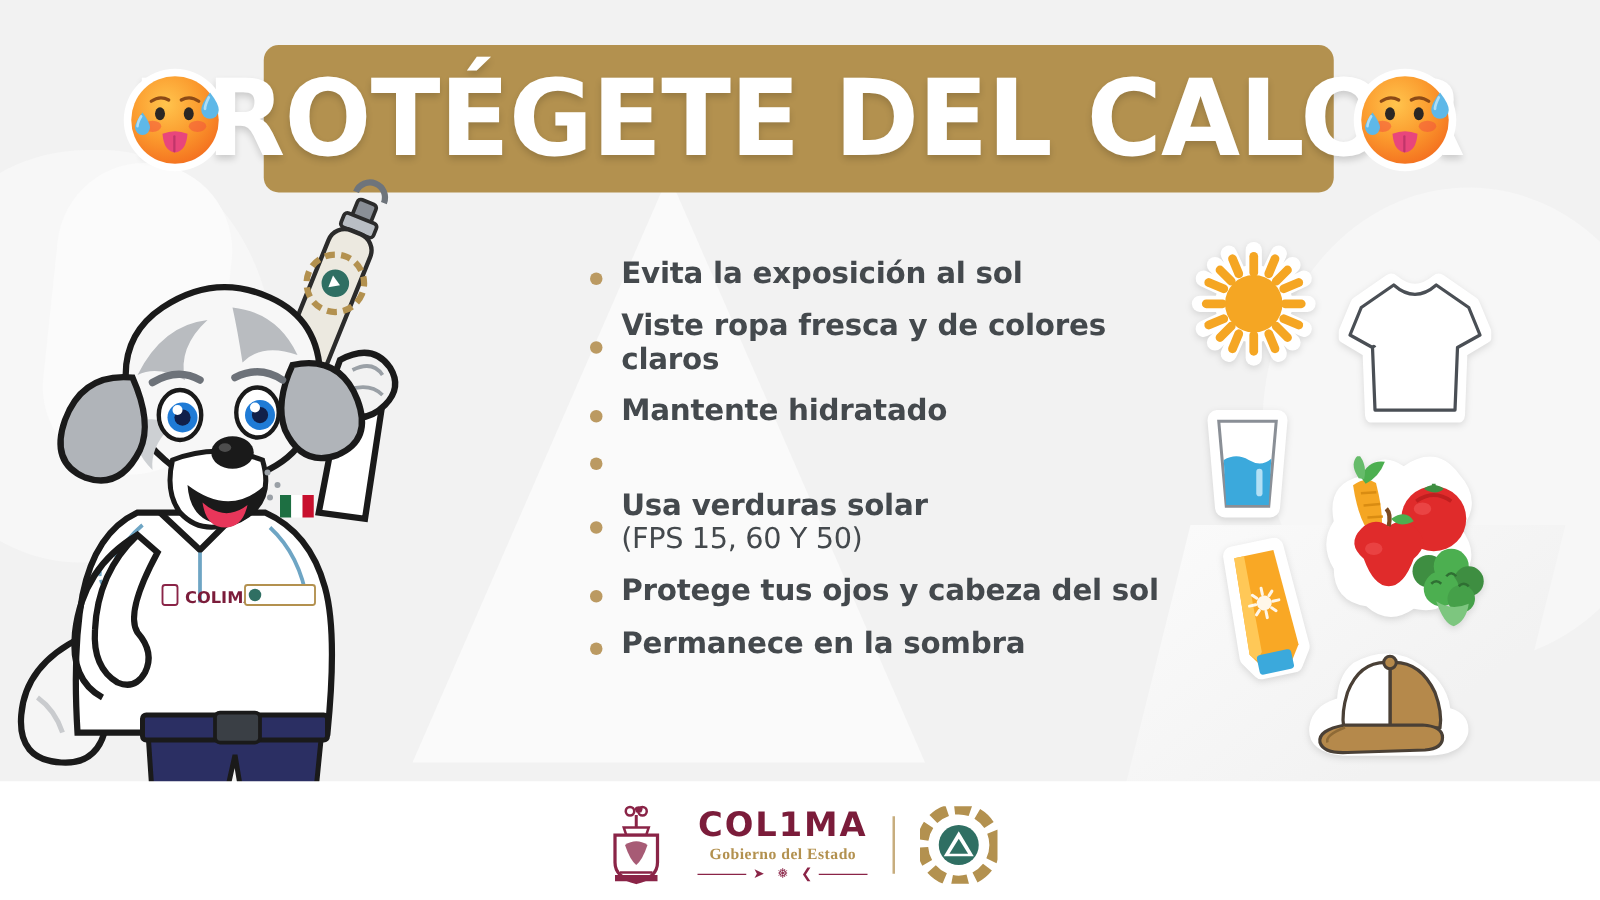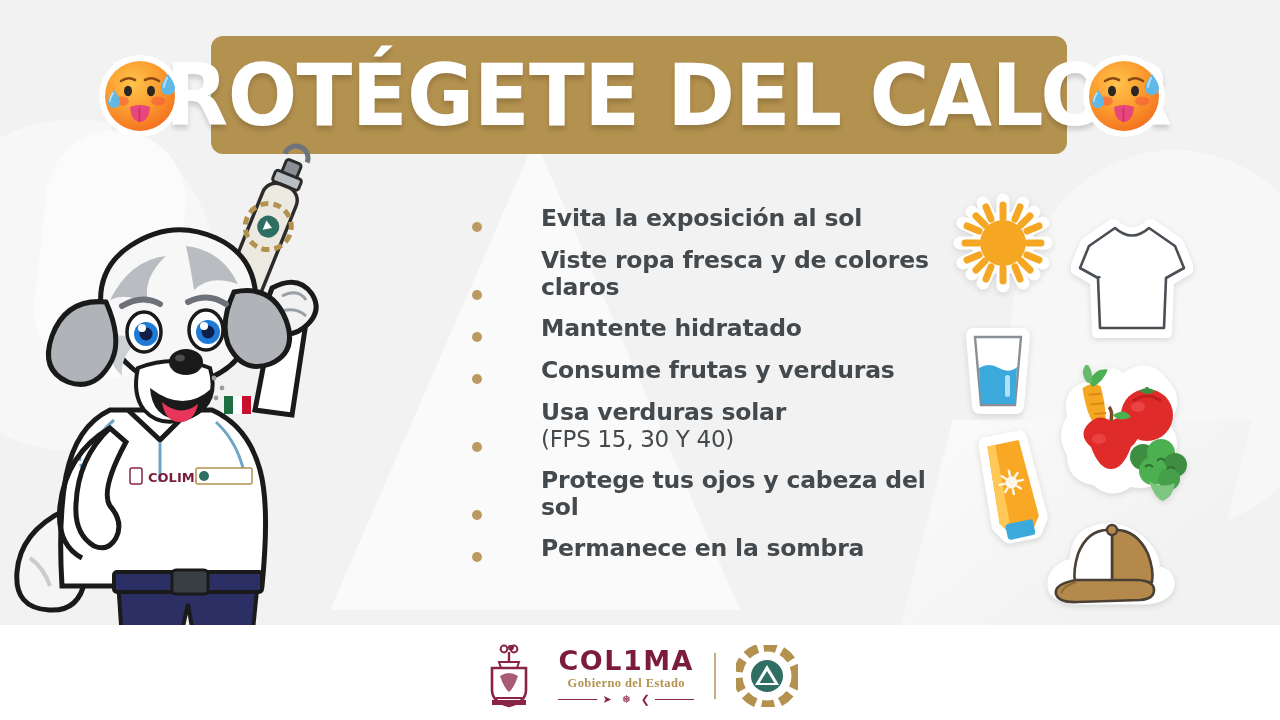--- a/index.html
+++ b/index.html
@@ -93,23 +93,22 @@
   .emoji.right { left: 1078px; top: 50px; }
   
   .tips {
     position: absolute;
     left: 472px; top: 205px;
     width: 470px;
     z-index: 22;
   }
   .tip {
     display: flex;
-    align-items: flex-end;
+    align-items: center;
     margin-bottom: 15px;
-    gap: 44px;
   }
   .tip-dot {
     flex: 0 0 auto;
     width: 10px; height: 10px;
     border-radius: 50%;
     background: #bb9a62;
     margin-top: 9px;
     margin-right: 15px;
   }
   .tip-text {
@@ -351,27 +350,26 @@
     <div class="tip">
       <span class="tip-dot"></span>
       <span class="tip-text">Viste ropa fresca y de colores claros</span>
     </div>
     <div class="tip">
       <span class="tip-dot"></span>
       <span class="tip-text">Mantente hidratado</span>
     </div>
     <div class="tip">
       <span class="tip-dot"></span>
-      <span class="tip-text">Consume frutas y verduras</span>
     </div>
     <div class="tip">
       <span class="tip-dot"></span>
       <span class="tip-text">
         <span>Usa verduras solar</span>
-        <span class="tip-sub">(FPS 15, 30 Y 40)</span>
+        <span class="tip-sub">(FPS 15, 60 Y 50)</span>
       </span>
     </div>
     <div class="tip">
       <span class="tip-dot"></span>
       <span class="tip-text">Protege tus ojos y cabeza del sol</span>
     </div>
     <div class="tip">
       <span class="tip-dot"></span>
       <span class="tip-text">Permanece en la sombra</span>
     </div>

